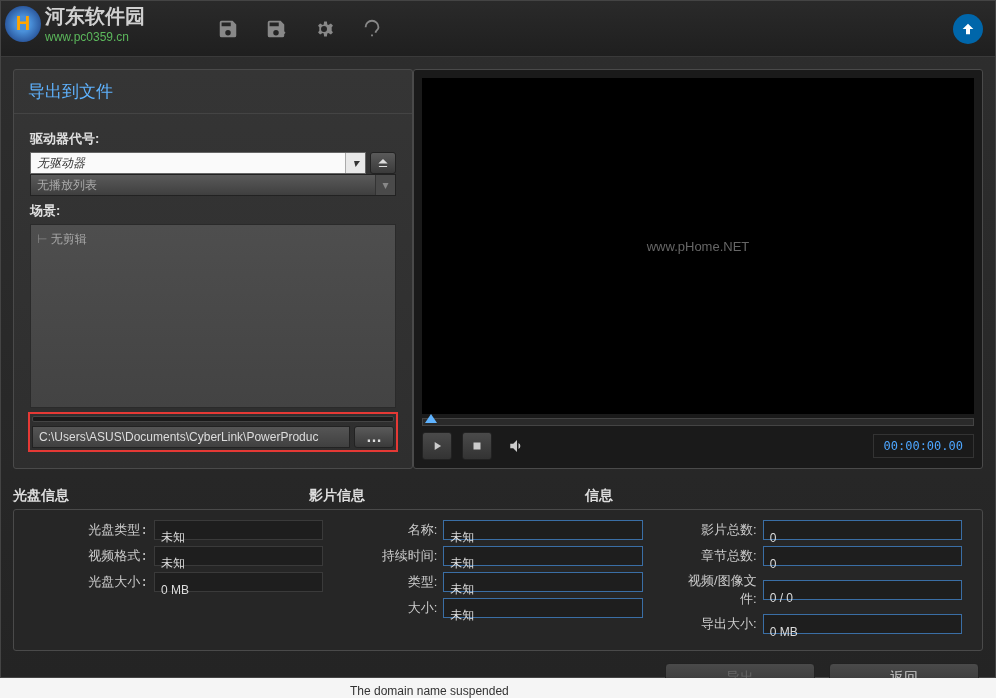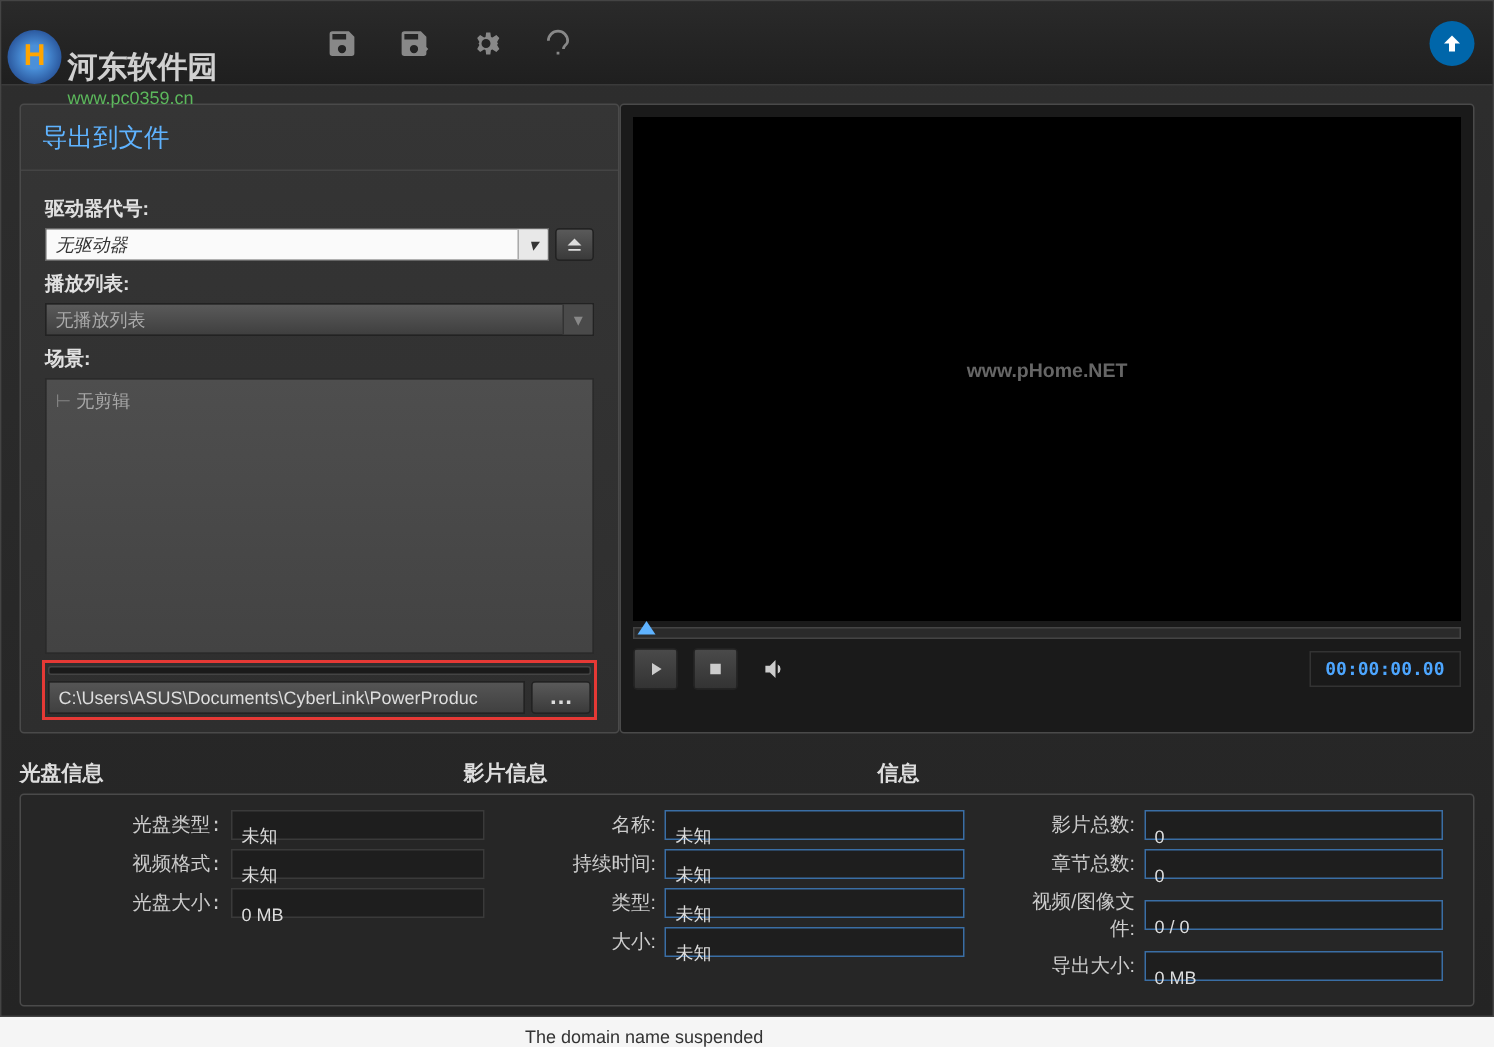--- a/index.html
+++ b/index.html
@@ -27,21 +27,21 @@
   display: flex;
   align-items: center;
   z-index: 10;
 }
 .watermark-logo .circle {
   width: 36px; height: 36px; border-radius: 50%;
   background: radial-gradient(circle, #4a90d9 30%, #2c5aa0 70%);
   display: flex; align-items: center; justify-content: center;
   color: #ffa500; font-weight: bold; font-size: 20px;
 }
-.watermark-logo .txt { margin-left: 4px; margin-top: 28px; }
+.watermark-logo .txt { margin-left: 4px; }
 .watermark-logo .txt-main { color: #d0d0d0; font-size: 20px; font-weight: bold; }
 .watermark-logo .txt-sub { color: #5cb85c; font-size: 12px; }
 
 .toolbar-icons { display: flex; gap: 18px; margin-left: 200px; }
 .toolbar-icon { width: 30px; height: 30px; display: flex; align-items: center; justify-content: center; cursor: pointer; }
 .toolbar-icon svg { fill: #888; }
 
 .brand {
   margin-left: auto;
   display: flex;
@@ -168,21 +168,20 @@
   display: flex; align-items: center; justify-content: center;
   font-weight: bold;
 }
 
 .preview-panel {
   flex: 1;
   background: #1a1a1a;
   border: 1px solid #4a4a4a;
   border-radius: 3px;
   padding: 8px;
-  font-weight: bold;
 }
 .video-area {
   background: #000;
   height: 336px;
   position: relative;
   display: flex;
   align-items: center;
   justify-content: center;
 }
 .video-watermark { color: #666; font-size: 13px; }
@@ -358,21 +357,20 @@
             <span>无驱动器</span>
             <div class="select-arrow">▾</div>
           </div>
           <div class="eject-btn">
             <svg width="14" height="14" viewBox="0 0 24 24" fill="#ddd">
                 <path d="M5 17h14v2H5zm7-12L4 13h16z"></path>
               </svg>
           </div>
         </div>
 
-        <div class="field-label">播放列表:</div>
         <div class="select-row">
           <div class="select-disabled">
             <span>无播放列表</span>
             <div class="select-arrow">
                 <span style="color:#888">▾</span>
               </div>
           </div>
         </div>
 
         <div class="field-label">场景:</div>

